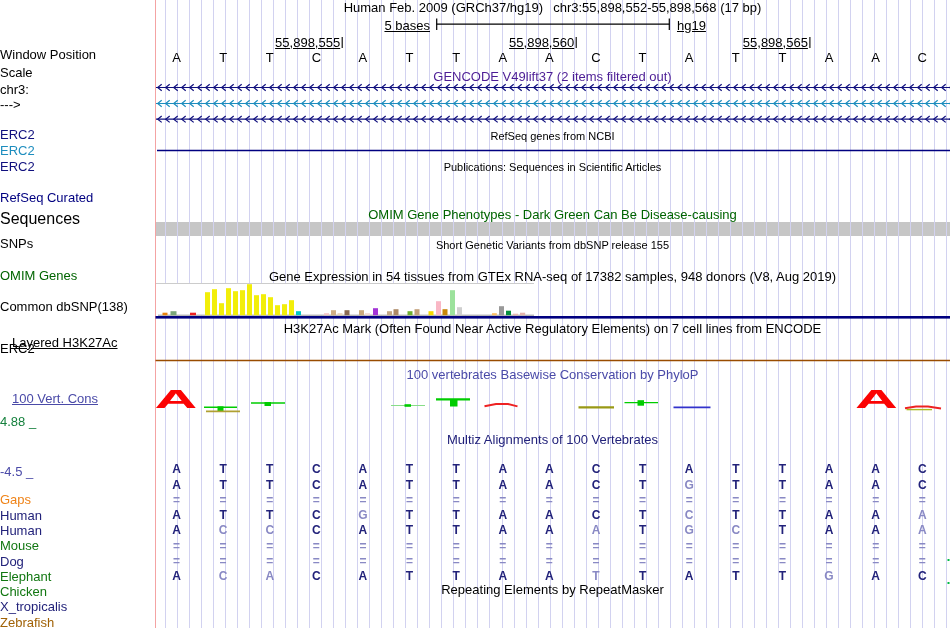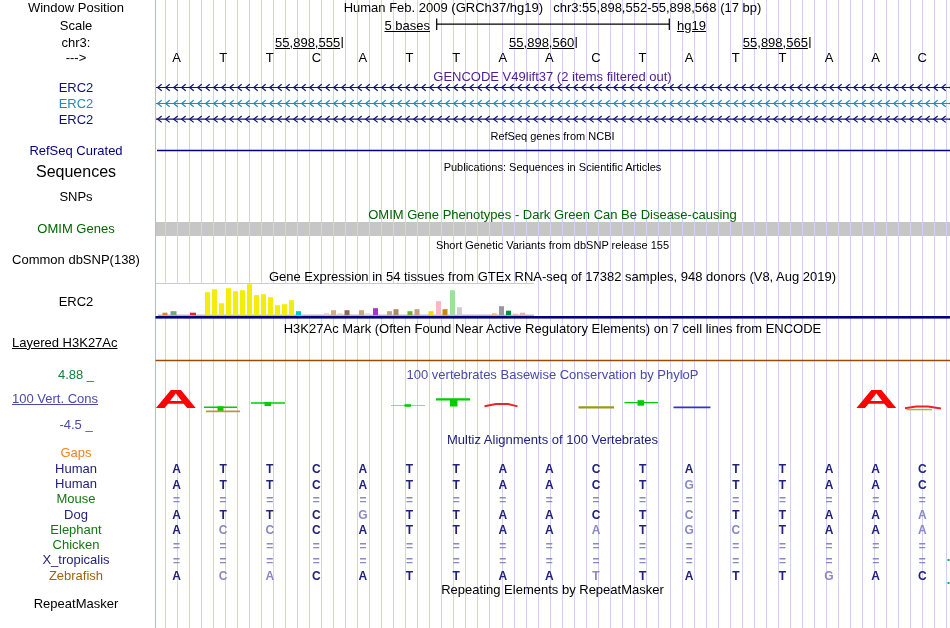--- a/index.html
+++ b/index.html
@@ -1,18 +1,18 @@
 <!DOCTYPE html>
 <html><head><meta charset="utf-8">
 <style>
 html,body{margin:0;padding:0;}
 body{width:950px;height:628px;position:relative;background:#fff;overflow:hidden;
   font-family:"Liberation Sans",sans-serif;}
 .t{position:absolute;white-space:pre;text-decoration:underline;}
-.r{position:absolute;left:0;width:152px;text-align:center;white-space:pre;}
+.r{position:absolute;left:0;width:152px;text-align:left;white-space:pre;margin-top:47px;}
 .c{position:absolute;left:155px;width:795px;text-align:center;white-space:pre;}
 </style></head><body>
 <div style="position:absolute;left:155.5px;top:221.5px;width:794.5px;height:14.5px;background:#c6c6c6;"></div>
 <div style="position:absolute;left:165.2px;top:0;width:783px;height:628px;background:repeating-linear-gradient(to right,#d2d2f0 0px,#d2d2f0 1px,transparent 1px,transparent 12.018px);"></div>
 <div style="position:absolute;left:155px;top:0;width:1px;height:628px;background:#f4a3a3;"></div>
 <svg style="position:absolute;left:0;top:0" width="950" height="628">
     <line x1="156" y1="87.5" x2="950" y2="87.5" stroke="#10107e" stroke-width="1.2"></line>
     <path d="M161.7 84.3L157.7 87.5L161.7 90.7 M169.7 84.3L165.7 87.5L169.7 90.7 M177.7 84.3L173.7 87.5L177.7 90.7 M185.7 84.3L181.7 87.5L185.7 90.7 M193.7 84.3L189.7 87.5L193.7 90.7 M201.7 84.3L197.7 87.5L201.7 90.7 M209.7 84.3L205.7 87.5L209.7 90.7 M217.7 84.3L213.7 87.5L217.7 90.7 M225.7 84.3L221.7 87.5L225.7 90.7 M233.7 84.3L229.7 87.5L233.7 90.7 M241.7 84.3L237.7 87.5L241.7 90.7 M249.7 84.3L245.7 87.5L249.7 90.7 M257.7 84.3L253.7 87.5L257.7 90.7 M265.7 84.3L261.7 87.5L265.7 90.7 M273.7 84.3L269.7 87.5L273.7 90.7 M281.7 84.3L277.7 87.5L281.7 90.7 M289.7 84.3L285.7 87.5L289.7 90.7 M297.7 84.3L293.7 87.5L297.7 90.7 M305.7 84.3L301.7 87.5L305.7 90.7 M313.7 84.3L309.7 87.5L313.7 90.7 M321.7 84.3L317.7 87.5L321.7 90.7 M329.7 84.3L325.7 87.5L329.7 90.7 M337.7 84.3L333.7 87.5L337.7 90.7 M345.7 84.3L341.7 87.5L345.7 90.7 M353.7 84.3L349.7 87.5L353.7 90.7 M361.7 84.3L357.7 87.5L361.7 90.7 M369.7 84.3L365.7 87.5L369.7 90.7 M377.7 84.3L373.7 87.5L377.7 90.7 M385.7 84.3L381.7 87.5L385.7 90.7 M393.7 84.3L389.7 87.5L393.7 90.7 M401.7 84.3L397.7 87.5L401.7 90.7 M409.7 84.3L405.7 87.5L409.7 90.7 M417.7 84.3L413.7 87.5L417.7 90.7 M425.7 84.3L421.7 87.5L425.7 90.7 M433.7 84.3L429.7 87.5L433.7 90.7 M441.7 84.3L437.7 87.5L441.7 90.7 M449.7 84.3L445.7 87.5L449.7 90.7 M457.7 84.3L453.7 87.5L457.7 90.7 M465.7 84.3L461.7 87.5L465.7 90.7 M473.7 84.3L469.7 87.5L473.7 90.7 M481.7 84.3L477.7 87.5L481.7 90.7 M489.7 84.3L485.7 87.5L489.7 90.7 M497.7 84.3L493.7 87.5L497.7 90.7 M505.7 84.3L501.7 87.5L505.7 90.7 M513.7 84.3L509.7 87.5L513.7 90.7 M521.7 84.3L517.7 87.5L521.7 90.7 M529.7 84.3L525.7 87.5L529.7 90.7 M537.7 84.3L533.7 87.5L537.7 90.7 M545.7 84.3L541.7 87.5L545.7 90.7 M553.7 84.3L549.7 87.5L553.7 90.7 M561.7 84.3L557.7 87.5L561.7 90.7 M569.7 84.3L565.7 87.5L569.7 90.7 M577.7 84.3L573.7 87.5L577.7 90.7 M585.7 84.3L581.7 87.5L585.7 90.7 M593.7 84.3L589.7 87.5L593.7 90.7 M601.7 84.3L597.7 87.5L601.7 90.7 M609.7 84.3L605.7 87.5L609.7 90.7 M617.7 84.3L613.7 87.5L617.7 90.7 M625.7 84.3L621.7 87.5L625.7 90.7 M633.7 84.3L629.7 87.5L633.7 90.7 M641.7 84.3L637.7 87.5L641.7 90.7 M649.7 84.3L645.7 87.5L649.7 90.7 M657.7 84.3L653.7 87.5L657.7 90.7 M665.7 84.3L661.7 87.5L665.7 90.7 M673.7 84.3L669.7 87.5L673.7 90.7 M681.7 84.3L677.7 87.5L681.7 90.7 M689.7 84.3L685.7 87.5L689.7 90.7 M697.7 84.3L693.7 87.5L697.7 90.7 M705.7 84.3L701.7 87.5L705.7 90.7 M713.7 84.3L709.7 87.5L713.7 90.7 M721.7 84.3L717.7 87.5L721.7 90.7 M729.7 84.3L725.7 87.5L729.7 90.7 M737.7 84.3L733.7 87.5L737.7 90.7 M745.7 84.3L741.7 87.5L745.7 90.7 M753.7 84.3L749.7 87.5L753.7 90.7 M761.7 84.3L757.7 87.5L761.7 90.7 M769.7 84.3L765.7 87.5L769.7 90.7 M777.7 84.3L773.7 87.5L777.7 90.7 M785.7 84.3L781.7 87.5L785.7 90.7 M793.7 84.3L789.7 87.5L793.7 90.7 M801.7 84.3L797.7 87.5L801.7 90.7 M809.7 84.3L805.7 87.5L809.7 90.7 M817.7 84.3L813.7 87.5L817.7 90.7 M825.7 84.3L821.7 87.5L825.7 90.7 M833.7 84.3L829.7 87.5L833.7 90.7 M841.7 84.3L837.7 87.5L841.7 90.7 M849.7 84.3L845.7 87.5L849.7 90.7 M857.7 84.3L853.7 87.5L857.7 90.7 M865.7 84.3L861.7 87.5L865.7 90.7 M873.7 84.3L869.7 87.5L873.7 90.7 M881.7 84.3L877.7 87.5L881.7 90.7 M889.7 84.3L885.7 87.5L889.7 90.7 M897.7 84.3L893.7 87.5L897.7 90.7 M905.7 84.3L901.7 87.5L905.7 90.7 M913.7 84.3L909.7 87.5L913.7 90.7 M921.7 84.3L917.7 87.5L921.7 90.7 M929.7 84.3L925.7 87.5L929.7 90.7 M937.7 84.3L933.7 87.5L937.7 90.7 M945.7 84.3L941.7 87.5L945.7 90.7 M953.7 84.3L949.7 87.5L953.7 90.7" stroke="#10107e" stroke-width="1.2" fill="none"></path>
     <line x1="156" y1="103.5" x2="950" y2="103.5" stroke="#1d8dbe" stroke-width="1.2"></line>
     <path d="M161.7 100.3L157.7 103.5L161.7 106.7 M169.7 100.3L165.7 103.5L169.7 106.7 M177.7 100.3L173.7 103.5L177.7 106.7 M185.7 100.3L181.7 103.5L185.7 106.7 M193.7 100.3L189.7 103.5L193.7 106.7 M201.7 100.3L197.7 103.5L201.7 106.7 M209.7 100.3L205.7 103.5L209.7 106.7 M217.7 100.3L213.7 103.5L217.7 106.7 M225.7 100.3L221.7 103.5L225.7 106.7 M233.7 100.3L229.7 103.5L233.7 106.7 M241.7 100.3L237.7 103.5L241.7 106.7 M249.7 100.3L245.7 103.5L249.7 106.7 M257.7 100.3L253.7 103.5L257.7 106.7 M265.7 100.3L261.7 103.5L265.7 106.7 M273.7 100.3L269.7 103.5L273.7 106.7 M281.7 100.3L277.7 103.5L281.7 106.7 M289.7 100.3L285.7 103.5L289.7 106.7 M297.7 100.3L293.7 103.5L297.7 106.7 M305.7 100.3L301.7 103.5L305.7 106.7 M313.7 100.3L309.7 103.5L313.7 106.7 M321.7 100.3L317.7 103.5L321.7 106.7 M329.7 100.3L325.7 103.5L329.7 106.7 M337.7 100.3L333.7 103.5L337.7 106.7 M345.7 100.3L341.7 103.5L345.7 106.7 M353.7 100.3L349.7 103.5L353.7 106.7 M361.7 100.3L357.7 103.5L361.7 106.7 M369.7 100.3L365.7 103.5L369.7 106.7 M377.7 100.3L373.7 103.5L377.7 106.7 M385.7 100.3L381.7 103.5L385.7 106.7 M393.7 100.3L389.7 103.5L393.7 106.7 M401.7 100.3L397.7 103.5L401.7 106.7 M409.7 100.3L405.7 103.5L409.7 106.7 M417.7 100.3L413.7 103.5L417.7 106.7 M425.7 100.3L421.7 103.5L425.7 106.7 M433.7 100.3L429.7 103.5L433.7 106.7 M441.7 100.3L437.7 103.5L441.7 106.7 M449.7 100.3L445.7 103.5L449.7 106.7 M457.7 100.3L453.7 103.5L457.7 106.7 M465.7 100.3L461.7 103.5L465.7 106.7 M473.7 100.3L469.7 103.5L473.7 106.7 M481.7 100.3L477.7 103.5L481.7 106.7 M489.7 100.3L485.7 103.5L489.7 106.7 M497.7 100.3L493.7 103.5L497.7 106.7 M505.7 100.3L501.7 103.5L505.7 106.7 M513.7 100.3L509.7 103.5L513.7 106.7 M521.7 100.3L517.7 103.5L521.7 106.7 M529.7 100.3L525.7 103.5L529.7 106.7 M537.7 100.3L533.7 103.5L537.7 106.7 M545.7 100.3L541.7 103.5L545.7 106.7 M553.7 100.3L549.7 103.5L553.7 106.7 M561.7 100.3L557.7 103.5L561.7 106.7 M569.7 100.3L565.7 103.5L569.7 106.7 M577.7 100.3L573.7 103.5L577.7 106.7 M585.7 100.3L581.7 103.5L585.7 106.7 M593.7 100.3L589.7 103.5L593.7 106.7 M601.7 100.3L597.7 103.5L601.7 106.7 M609.7 100.3L605.7 103.5L609.7 106.7 M617.7 100.3L613.7 103.5L617.7 106.7 M625.7 100.3L621.7 103.5L625.7 106.7 M633.7 100.3L629.7 103.5L633.7 106.7 M641.7 100.3L637.7 103.5L641.7 106.7 M649.7 100.3L645.7 103.5L649.7 106.7 M657.7 100.3L653.7 103.5L657.7 106.7 M665.7 100.3L661.7 103.5L665.7 106.7 M673.7 100.3L669.7 103.5L673.7 106.7 M681.7 100.3L677.7 103.5L681.7 106.7 M689.7 100.3L685.7 103.5L689.7 106.7 M697.7 100.3L693.7 103.5L697.7 106.7 M705.7 100.3L701.7 103.5L705.7 106.7 M713.7 100.3L709.7 103.5L713.7 106.7 M721.7 100.3L717.7 103.5L721.7 106.7 M729.7 100.3L725.7 103.5L729.7 106.7 M737.7 100.3L733.7 103.5L737.7 106.7 M745.7 100.3L741.7 103.5L745.7 106.7 M753.7 100.3L749.7 103.5L753.7 106.7 M761.7 100.3L757.7 103.5L761.7 106.7 M769.7 100.3L765.7 103.5L769.7 106.7 M777.7 100.3L773.7 103.5L777.7 106.7 M785.7 100.3L781.7 103.5L785.7 106.7 M793.7 100.3L789.7 103.5L793.7 106.7 M801.7 100.3L797.7 103.5L801.7 106.7 M809.7 100.3L805.7 103.5L809.7 106.7 M817.7 100.3L813.7 103.5L817.7 106.7 M825.7 100.3L821.7 103.5L825.7 106.7 M833.7 100.3L829.7 103.5L833.7 106.7 M841.7 100.3L837.7 103.5L841.7 106.7 M849.7 100.3L845.7 103.5L849.7 106.7 M857.7 100.3L853.7 103.5L857.7 106.7 M865.7 100.3L861.7 103.5L865.7 106.7 M873.7 100.3L869.7 103.5L873.7 106.7 M881.7 100.3L877.7 103.5L881.7 106.7 M889.7 100.3L885.7 103.5L889.7 106.7 M897.7 100.3L893.7 103.5L897.7 106.7 M905.7 100.3L901.7 103.5L905.7 106.7 M913.7 100.3L909.7 103.5L913.7 106.7 M921.7 100.3L917.7 103.5L921.7 106.7 M929.7 100.3L925.7 103.5L929.7 106.7 M937.7 100.3L933.7 103.5L937.7 106.7 M945.7 100.3L941.7 103.5L945.7 106.7 M953.7 100.3L949.7 103.5L953.7 106.7" stroke="#1d8dbe" stroke-width="1.2" fill="none"></path>

